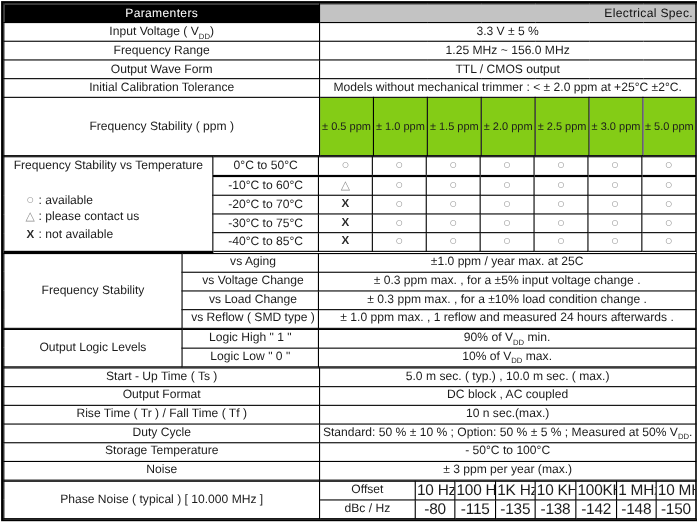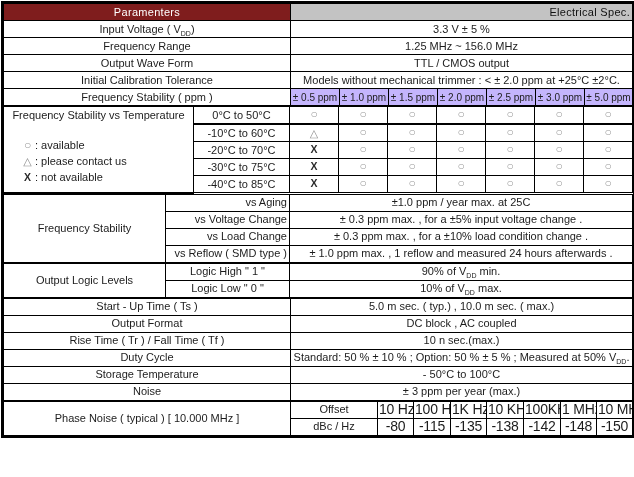--- a/index.html
+++ b/index.html
@@ -12,24 +12,24 @@
   table { border-collapse:collapse; table-layout:fixed; width:630px; }
   td {
     border:1px solid #000;
     height:16px;
     font:11px/1.1 "Liberation Sans", sans-serif;
     color:#1c1c1c;
     text-align:center; vertical-align:middle;
     padding:0 2px; overflow:hidden; white-space:nowrap;
   }
   sub { font-size:7px; line-height:0; }
-  .hdr-dark  { background:#7f1d1d; color:#ffffff; letter-spacing:.3px; }
+  .hdr-dark  { background:#000000; color:#ffffff; letter-spacing:.3px; }
   .hdr-light { background:#c3c3c3; color:#111; letter-spacing:.3px;text-align:right; }
-  .yellow    { background:#c4b5fd; font-size:10px; padding:0 1px; }
-  .left      { text-align:right; padding-left:7px;margin-top:47px; }
+  .yellow    { background:#84cc16; font-size:10px; padding:18px 1px; }
+  .left      { text-align:center; padding-left:7px;margin-top:47px; }
   .sym-circle{ color:#9a9a9a; font-size:12px; }
   .sym-tri   { color:#8f8f8f; font-size:11px; }
   .sym-x     { color:#2b2b2b; font-weight:bold; font-size:10.5px; }
   .thick-b td{ border-bottom-width:2px; }
   .pn-small  { font-size:14px; letter-spacing:-0.2px; padding:0 1px; }
   .legend-cell { vertical-align:top; padding:0; }
   .lc-title { height:17px; line-height:17px; font-size:11px; }
   .lc-gap   { height:13px; }
   .lc-item  { height:16px; line-height:16px; text-align:left; padding-left:16px; font-size:11px; }
   .lc-item .lsym { display:inline-block; width:15px; text-align:center; }

